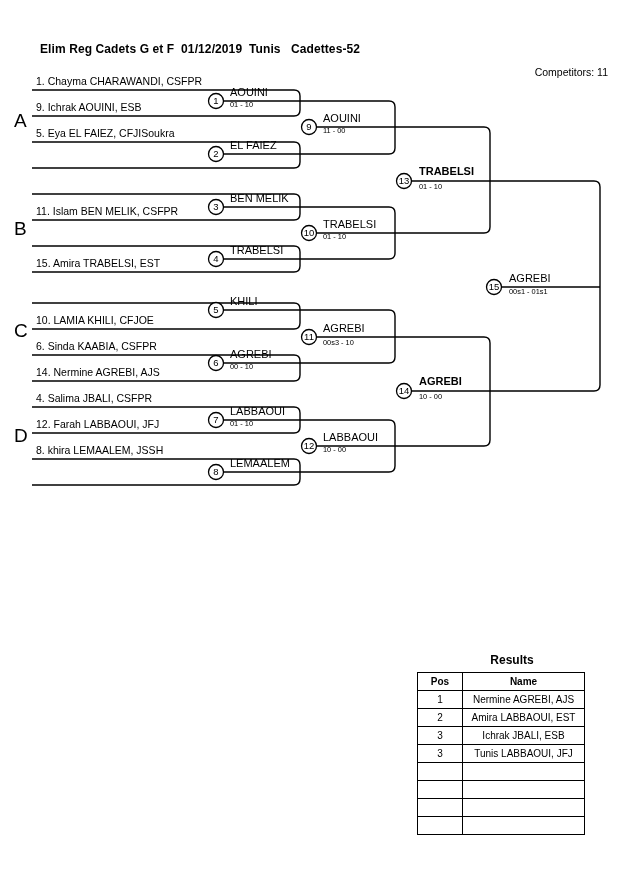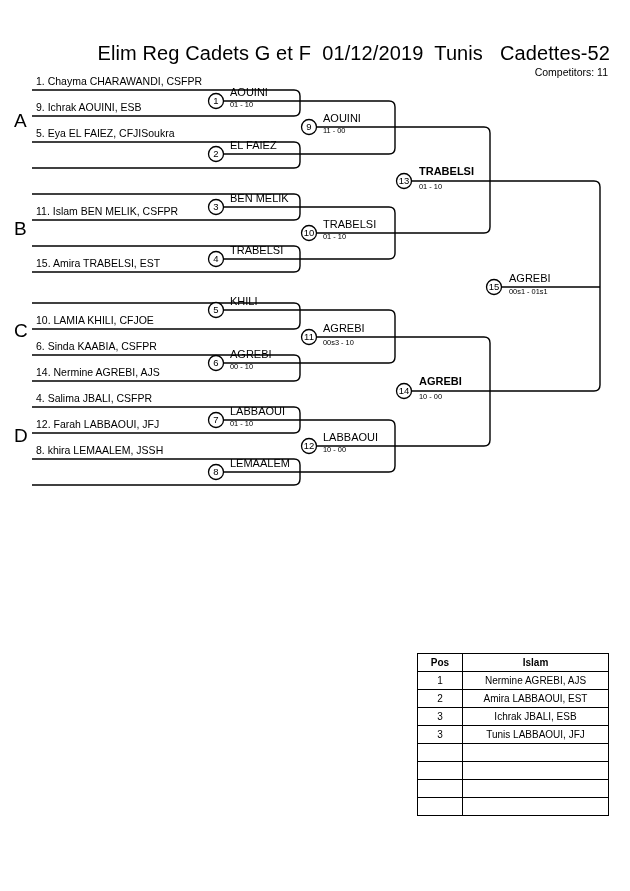--- a/index.html
+++ b/index.html
@@ -1,41 +1,41 @@
 <!DOCTYPE html>
 <html><head>
 <meta charset="utf-8">
 <style>
   html,body{margin:0;padding:0;background:#ffffff;}
   body{width:630px;height:891px;position:relative;
        font-family:"Liberation Sans", sans-serif;color:#000;}
   #sheet{position:relative;width:630px;height:891px;overflow:hidden;}
 
   .hdr{position:absolute;left:40px;top:42px;width:570px;height:26px;}
-  .hdr-title{font-size:20px;font-weight:normal;letter-spacing:.1px;white-space:pre;text-align:right;}
+  .hdr-title{font-size:12px;font-weight:bold;letter-spacing:.1px;white-space:pre;}
   .competitors{position:absolute;right:22px;top:66px;font-size:10.5px;
                text-align:center;white-space:nowrap;}
 
   svg.bracket{position:absolute;left:0;top:0;width:630px;height:560px;}
   svg.bracket line,svg.bracket path{stroke:#000;fill:none;}
   .lnk{stroke-width:1.4;}
   .slot{stroke-width:1.4;}
   .circ{fill:#ffffff;stroke:#000;stroke-width:1.3;}
 
   text{font-family:"Liberation Sans", sans-serif;fill:#000;}
   .t-entrant{font-size:10.5px;}
   .t-mnum{font-size:9.5px;text-anchor:middle;}
   .t-win{font-size:11px;}
   .t-win.bold{font-weight:bold;}
   .t-score{font-size:7.4px;}
   .t-group{font-size:19px;}
 
   .results-wrap{position:absolute;left:417px;top:653px;width:190px;}
   .results-title{font-size:12px;font-weight:bold;text-align:center;margin-bottom:5px;}
-  table.results{border-collapse:collapse;width:192px;border:1.5px solid #000;}
+  table.results{border-collapse:collapse;width:168px;border:1.5px solid #000;}
   table.results th,table.results td{border:1px solid #000;font-size:10px;height:17px;
         padding:0 4px;font-weight:normal;}
   table.results th{font-weight:bold;text-align:center;}
   td.pos{width:36px;text-align:center;}
   td.nm{text-align:center;}
 </style>
 </head>
 <body>
 
 <div id="sheet">
@@ -168,25 +168,26 @@
       </g>
     <g id="g-groups">
         <text x="14" y="127" class="t-group">A</text>
         <text x="14" y="235" class="t-group">B</text>
         <text x="14" y="337" class="t-group">C</text>
         <text x="14" y="442" class="t-group">D</text>
       </g>
   </svg>
 
   <div class="results-wrap">
+    <div class="results-title">Results</div>
     <table class="results">
       <thead>
         <tr>
           <th class="pos">Pos</th>
-          <th class="nm">Islam</th>
+          <th class="nm">Name</th>
         </tr>
       </thead>
       <tbody id="results-body">
           <tr>
             <td class="pos">1</td>
             <td class="nm">Nermine AGREBI, AJS</td>
           </tr>
           <tr>
             <td class="pos">2</td>
             <td class="nm">Amira LABBAOUI, EST</td>

